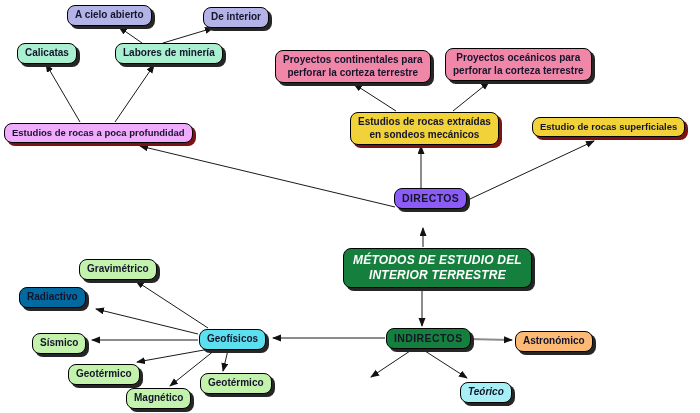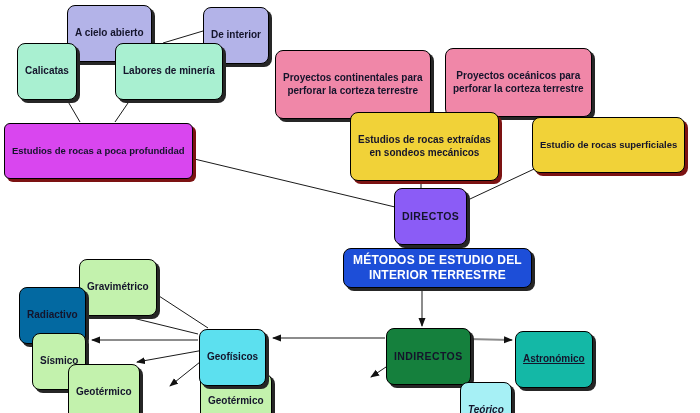--- a/index.html
+++ b/index.html
@@ -14,21 +14,21 @@
     position:absolute;left:0;top:0;width:700px;height:413px;
     z-index:1;
   }
   .edge-black{stroke:#1a1a1a;stroke-width:1;}
   .edge-gray{stroke:#8c8c8c;stroke-width:2;}
   .node{
     position:absolute;
     z-index:2;
     border:1.5px solid #000000;
     border-radius:8px;
-    padding:21px 7px;
+    padding:3px 7px;
     font-size:10px;
     font-weight:bold;
     color:#14142b;
     white-space:nowrap;
     box-shadow:3px 3px 0 #262626;
     line-height:1.25;
   }
   .multi{
     white-space:pre-line;
     text-align:center;
@@ -80,33 +80,34 @@
   <div class="node" style="left: 67px; top: 5px; background: rgb(179, 179, 232);">A cielo abierto</div>
   <div class="node" style="left: 203px; top: 7px; background: rgb(179, 179, 232);">De interior</div>
   <div class="node" style="left: 17px; top: 43px; background: rgb(169, 240, 209);">Calicatas</div>
   <div class="node" style="left: 115px; top: 43px; background: rgb(169, 240, 209);">Labores de minería</div>
 
   <div class="node multi" style="left: 275px; top: 50px; background: rgb(240, 135, 168);">Proyectos continentales para
 perforar la corteza terrestre</div>
   <div class="node multi" style="left: 445px; top: 48px; background: rgb(240, 135, 168);">Proyectos oceánicos para
 perforar la corteza terrestre</div>
 
-  <div class="node node-yellow" style="left: 4px; top: 123px; font-size: 9.5px; background: #d946ef; border-radius: 6px;">Estudios de rocas a poca profundidad</div>
+  <div class="node node-yellow" style="left: 4px; top: 123px; font-size: 9.5px; background: #f0abfc;">Estudios de rocas a poca profundidad</div>
   <div class="node node-yellow multi" style="left: 350px; top: 112px; background: rgb(241, 210, 56);">Estudios de rocas extraídas
 en sondeos mecánicos</div>
   <div class="node node-yellow" style="left: 532px; top: 117px; font-size: 9.5px; background: rgb(241, 210, 56);">Estudio de rocas superficiales</div>
 
   <div class="node node-caps" style="left: 394px; top: 188px; background: #8b5cf6; text-align: right;">DIRECTOS</div>
-  <div class="node node-title multi" style="left: 343px; top: 248px; font-size: 12px; background: #1d4ed8;">MÉTODOS DE ESTUDIO DEL
+  <div class="node node-title multi" style="left: 343px; top: 248px; font-size: 12px; background: #15803d; font-style: italic;">MÉTODOS DE ESTUDIO DEL
 INTERIOR TERRESTRE</div>
   <div class="node node-caps" style="left: 386px; top: 328px; background: #15803d;">INDIRECTOS</div>
 
   <div class="node" style="left: 79px; top: 259px; background: rgb(195, 242, 173);">Gravimétrico</div>
   <div class="node" style="left: 19px; top: 287px; background: #0369a1;">Radiactivo</div>
   <div class="node" style="left: 32px; top: 333px; background: rgb(195, 242, 173);">Sísmico</div>
   <div class="node" style="left: 68px; top: 364px; background: rgb(195, 242, 173);">Geotérmico</div>
+  <div class="node" style="left: 126px; top: 388px; background: rgb(195, 242, 173);">Magnético</div>
   <div class="node" style="left: 200px; top: 373px; background: rgb(195, 242, 173);">Geotérmico</div>
 
   <div class="node" style="left: 199px; top: 329px; background: rgb(92, 224, 239);">Geofísicos</div>
-  <div class="node" style="left: 515px; top: 331px; background: #14b8a6; text-decoration: underline;">Astronómico</div>
+  <div class="node" style="left: 515px; top: 331px; background: #fdba74;">Astronómico</div>
   <div class="node" style="left: 460px; top: 382px; background: rgb(166, 240, 245); font-style: italic;">Teórico</div>
 
 </div>
 
 </body></html>

